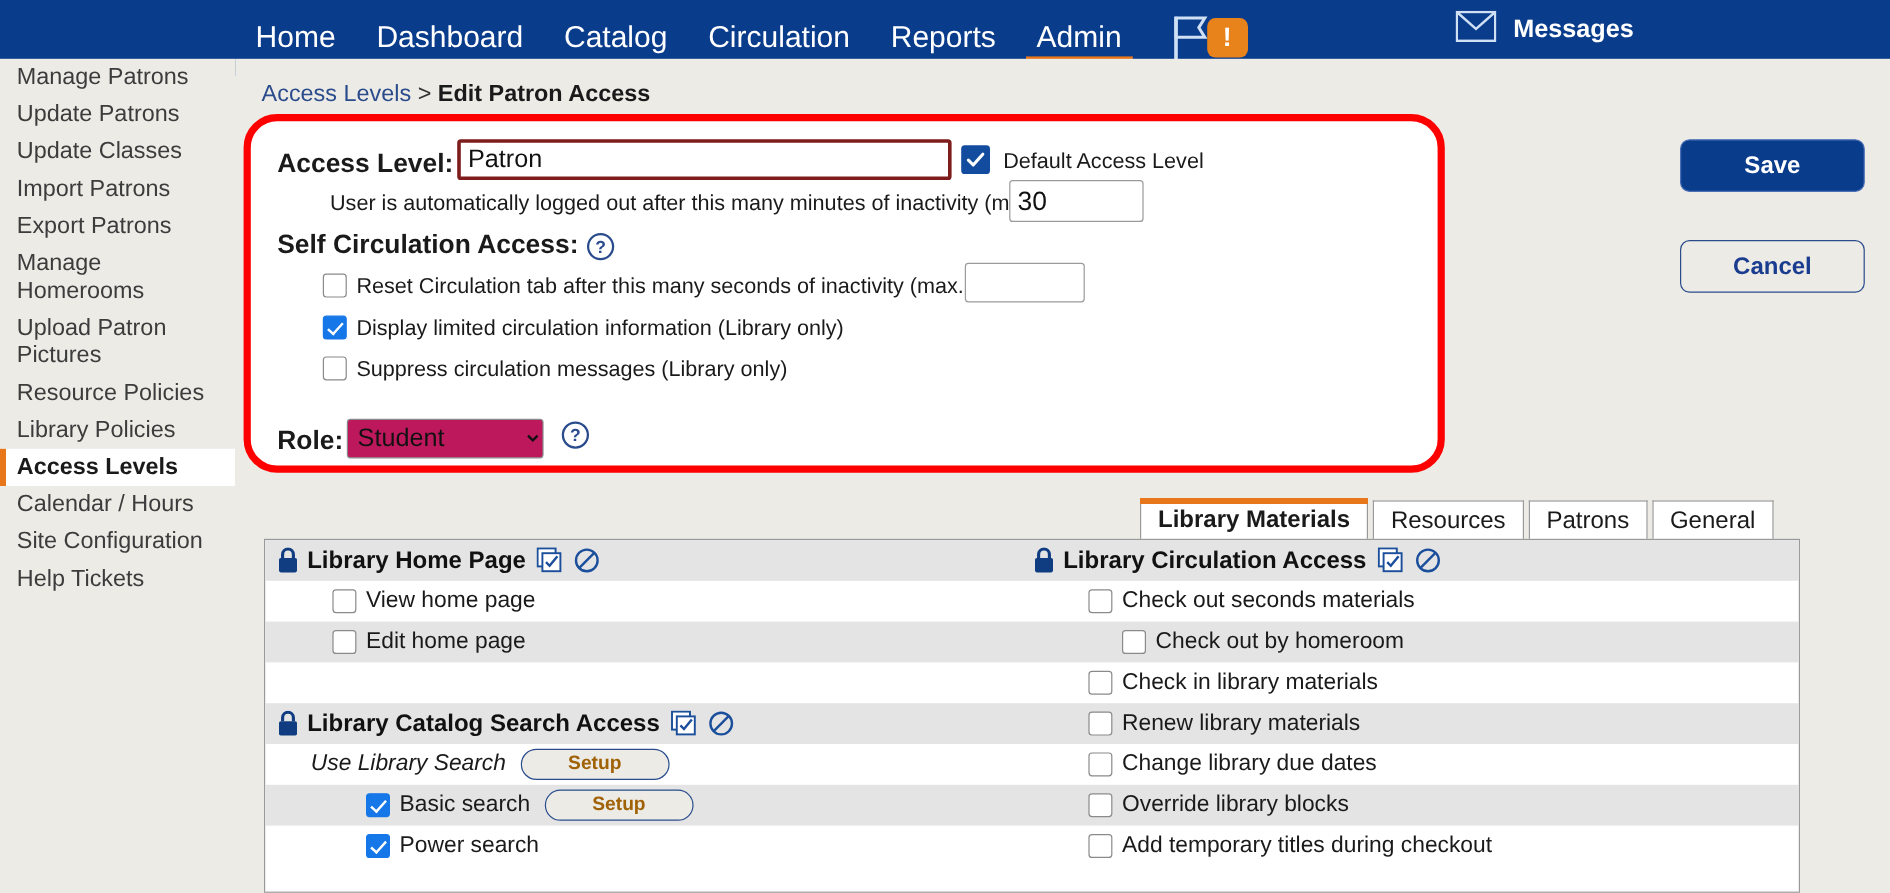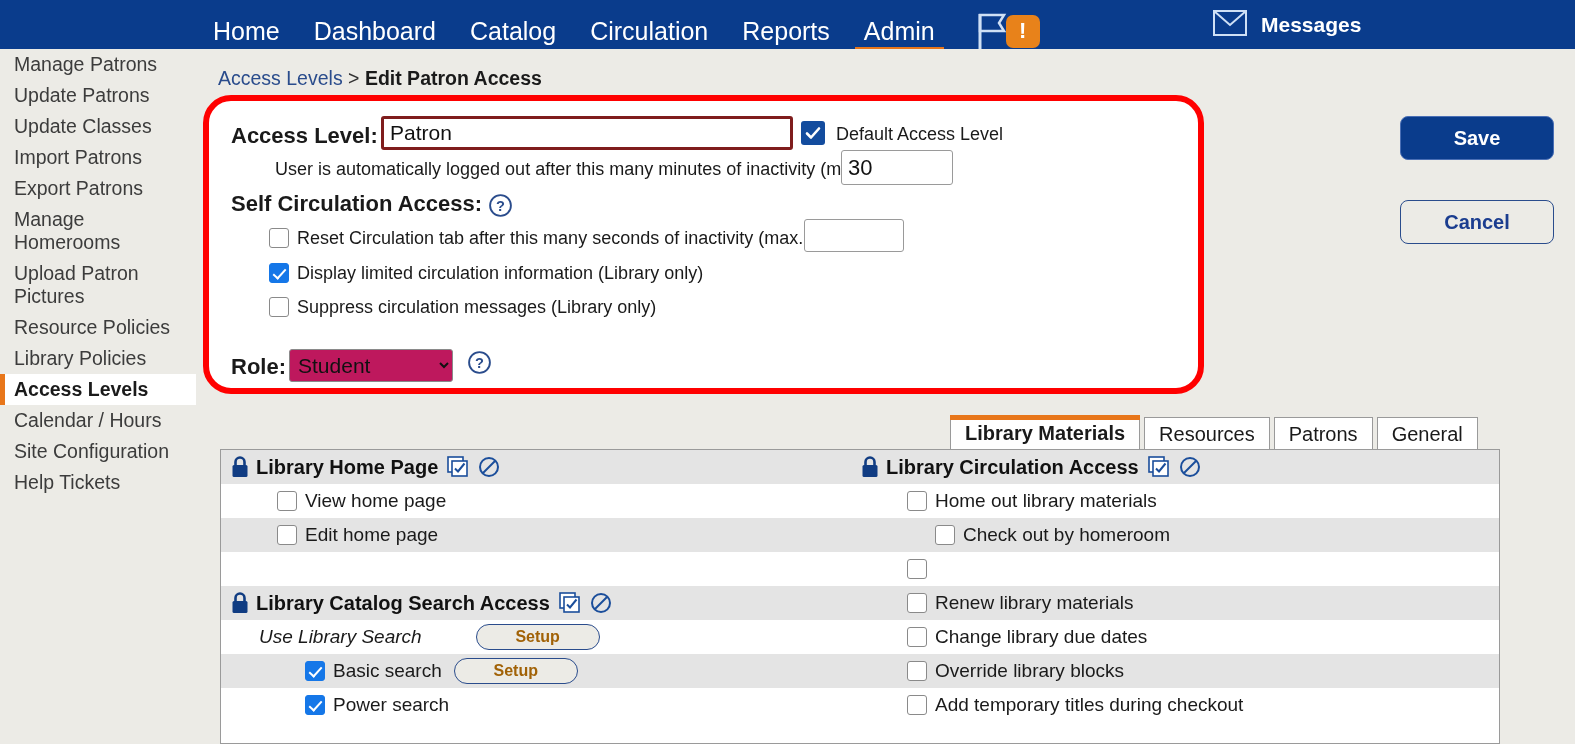--- a/index.html
+++ b/index.html
@@ -213,21 +213,21 @@
   .pcell.right { left: 640px; }
 
   .sec-title { font-weight: bold; font-size: 20px; color: #111; }
   .lock-icon { margin-right: 7px; display: inline-flex; }
   .chk-all-icon { margin-left: 9px; display:inline-flex; }
   .clear-all-icon { margin-left: 9px; display:inline-flex; }
 
   .item-label { font-size: 19px; color: #1a1a1a; }
   .indent1 { padding-left: 46px; }
   .indent2 { padding-left: 74px; }
-  .indent-setup { padding-left: 28px; gap: 42px; }
+  .indent-setup { padding-left: 28px; }
   .italic { font-style: italic; font-size: 19px; color:#1a1a1a; }
 
   .setup-btn {
     margin-left: 12px;
     width: 124px; height: 26px; border-radius: 13px;
     background: #ECEBE6; border: 1.5px solid #2A4C8C;
     color: #a16207; font-size: 16px; font-weight: bold;
     display: inline-flex; align-items: center; justify-content: center;
     font-family: "Liberation Sans", sans-serif;
   }
@@ -471,30 +471,31 @@
       <span class="clear-all-icon">
         <svg width="22" height="22" viewBox="0 0 22 22">
           <circle cx="11" cy="11" r="9" fill="none" stroke="#1B4E9B" stroke-width="2"></circle>
           <line x1="5" y1="17" x2="17" y2="5" stroke="#1B4E9B" stroke-width="2"></line>
         </svg>
       </span>
     </div>
 
     <div class="pcell right indent1" style="top:34px">
       <span class="cbox"></span>
-        <span class="item-label">Home out library materials</span>
+        <span class="item-label">Check out seconds materials</span>
     </div>
 
     <div class="pcell right indent2" style="top:68px">
       <span class="cbox"></span>
         <span class="item-label">Check out by homeroom</span>
     </div>
 
     <div class="pcell right indent1" style="top:102px">
       <span class="cbox"></span>
+        <span class="item-label">Check in library materials</span>
     </div>
 
     <div class="pcell right indent1" style="top:136px">
       <span class="cbox"></span>
         <span class="item-label">Renew library materials</span>
     </div>
 
     <div class="pcell right indent1" style="top:170px">
       <span class="cbox"></span>
         <span class="item-label">Change library due dates</span>

